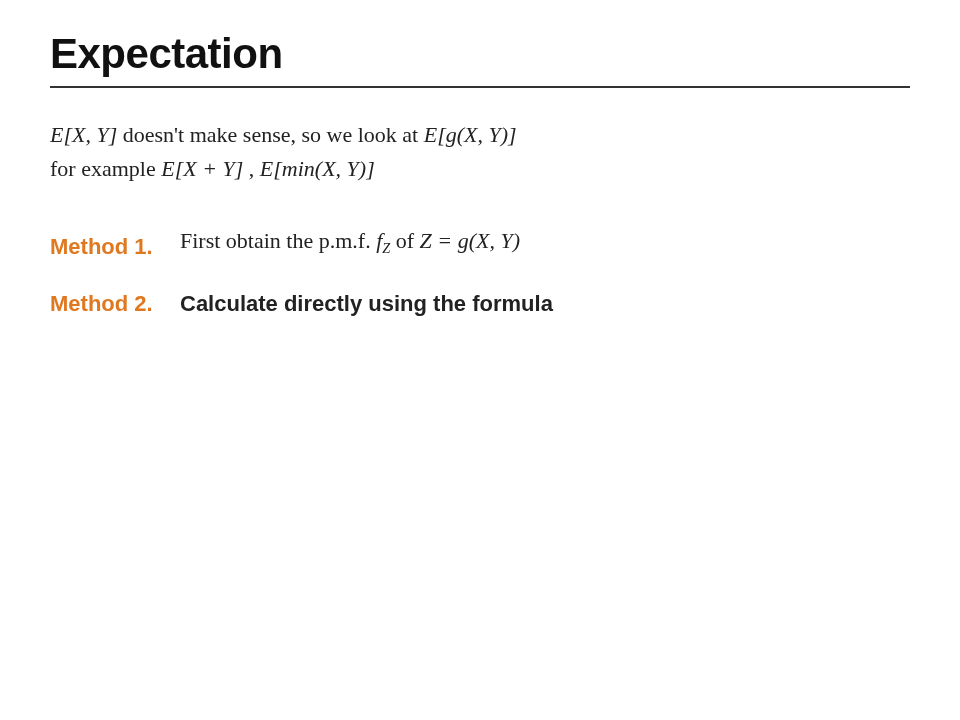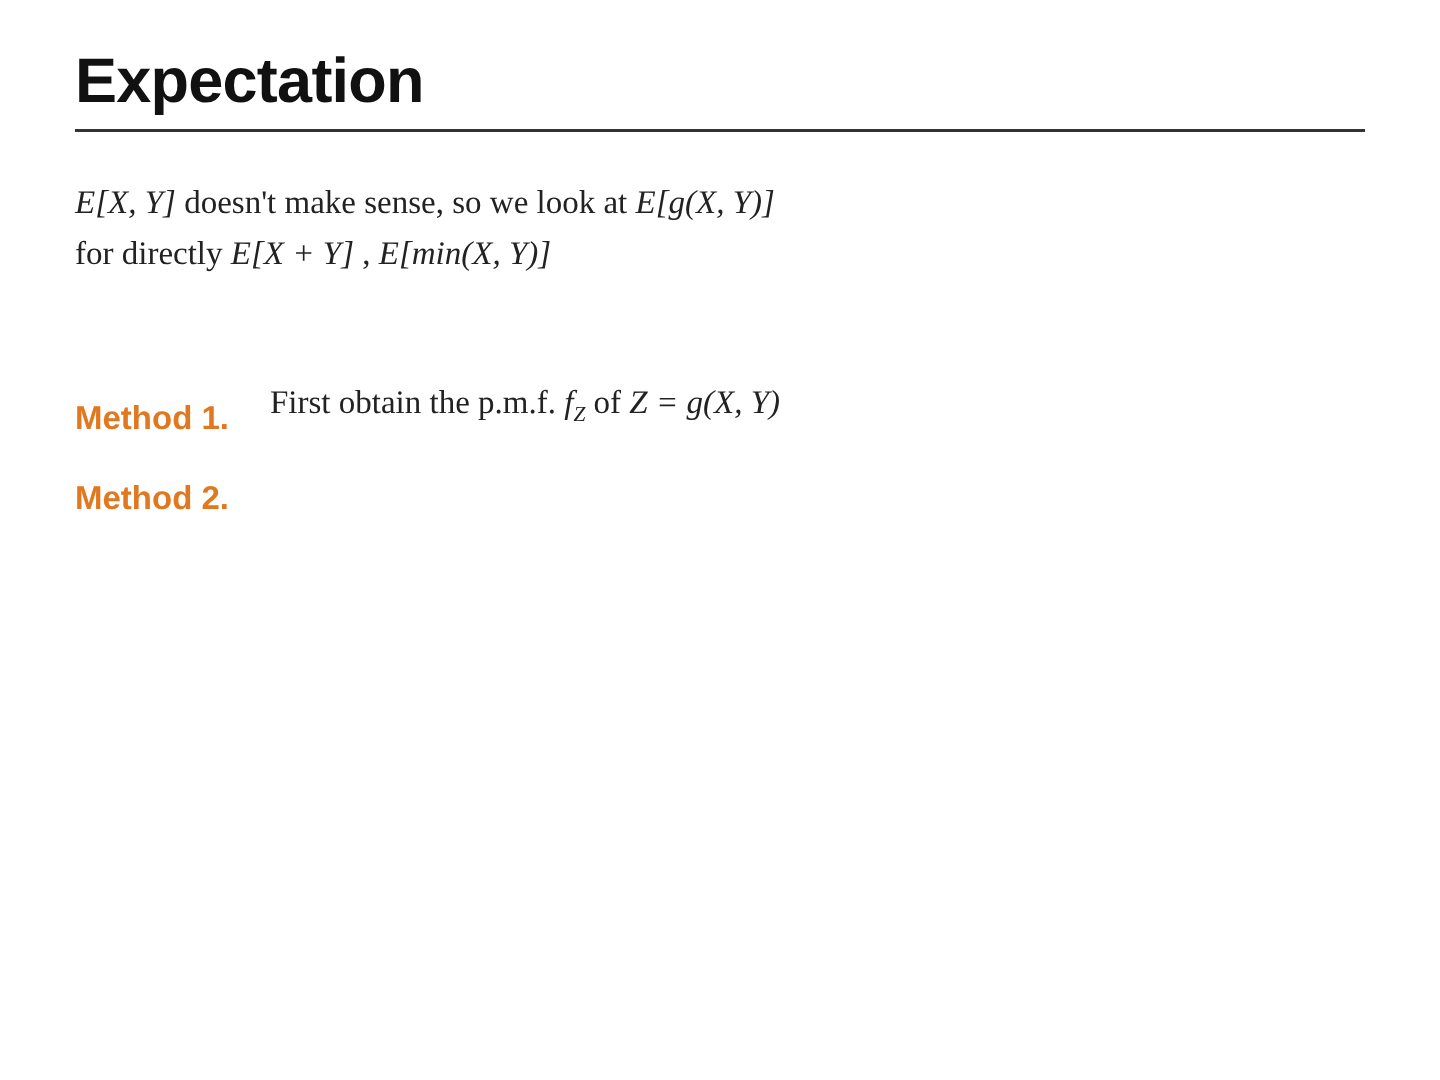--- a/index.html
+++ b/index.html
@@ -62,21 +62,21 @@
       font-weight: bold;
       font-size: 22px;
       color: #e07820;
       min-width: 130px;
       padding-top: 2px;
       flex-shrink: 0;
     }
 
     .method1-block {
       display: flex;
-      align-items: flex-end;
+      align-items: center;
       margin-bottom: 25px;
     }
 
     .method2-block {
       display: flex;
       align-items: flex-end;
     }
 
     
     .math {
@@ -84,21 +84,20 @@
       font-family: 'Times New Roman', Times, serif;
     }
 
     sub {
       font-size: 0.65em;
       vertical-align: sub;
     }
 
     .method1-content {
       display: flex;
-      margin-top: 27px;
     }
 
     .method1-line {
       font-size: 22px;
       color: #222222;
       margin-bottom: 6px;
     }
 
     .method2-label-col {
       font-family: Arial, Helvetica, sans-serif;
@@ -136,35 +135,38 @@
   <div class="title-section">
     <div class="title">Expectation</div>
     <hr class="title-underline">
   </div>
 
   <div class="intro-text">
     <span class="math"><i>E</i>[<i>X</i>, <i>Y</i>]</span>
     <span> doesn't make sense, so we look at </span>
     <span class="math"><i>E</i>[<i>g</i>(<i>X</i>, <i>Y</i>)]</span>
     <br>
-    <span>for directly </span>
+    <span>for example </span>
     <span class="math"><i>E</i>[<i>X</i> + <i>Y</i>]</span>
     <span>, </span>
     <span class="math"><i>E</i>[min(<i>X</i>, <i>Y</i>)]</span>
   </div>
 
 
   <div class="method1-block">
     <div class="method-label">Method 1.</div>
     <div class="method1-content">
       <div class="method1-line">
         First obtain the p.m.f. <span class="math"><i>f</i><sub>Z</sub></span> of <span class="math"><i>Z</i> = <i>g</i>(<i>X</i>, <i>Y</i>)</span>
       </div>
     </div>
   </div>
 
   <div class="method2-block">
     <div class="method2-label-col">Method 2.</div>
     <div class="method2-right">
+      <div class="method2-top">
+        Calculate directly using the formula
+      </div>
     </div>
   </div>
 
 </div>
 
 </body></html>

